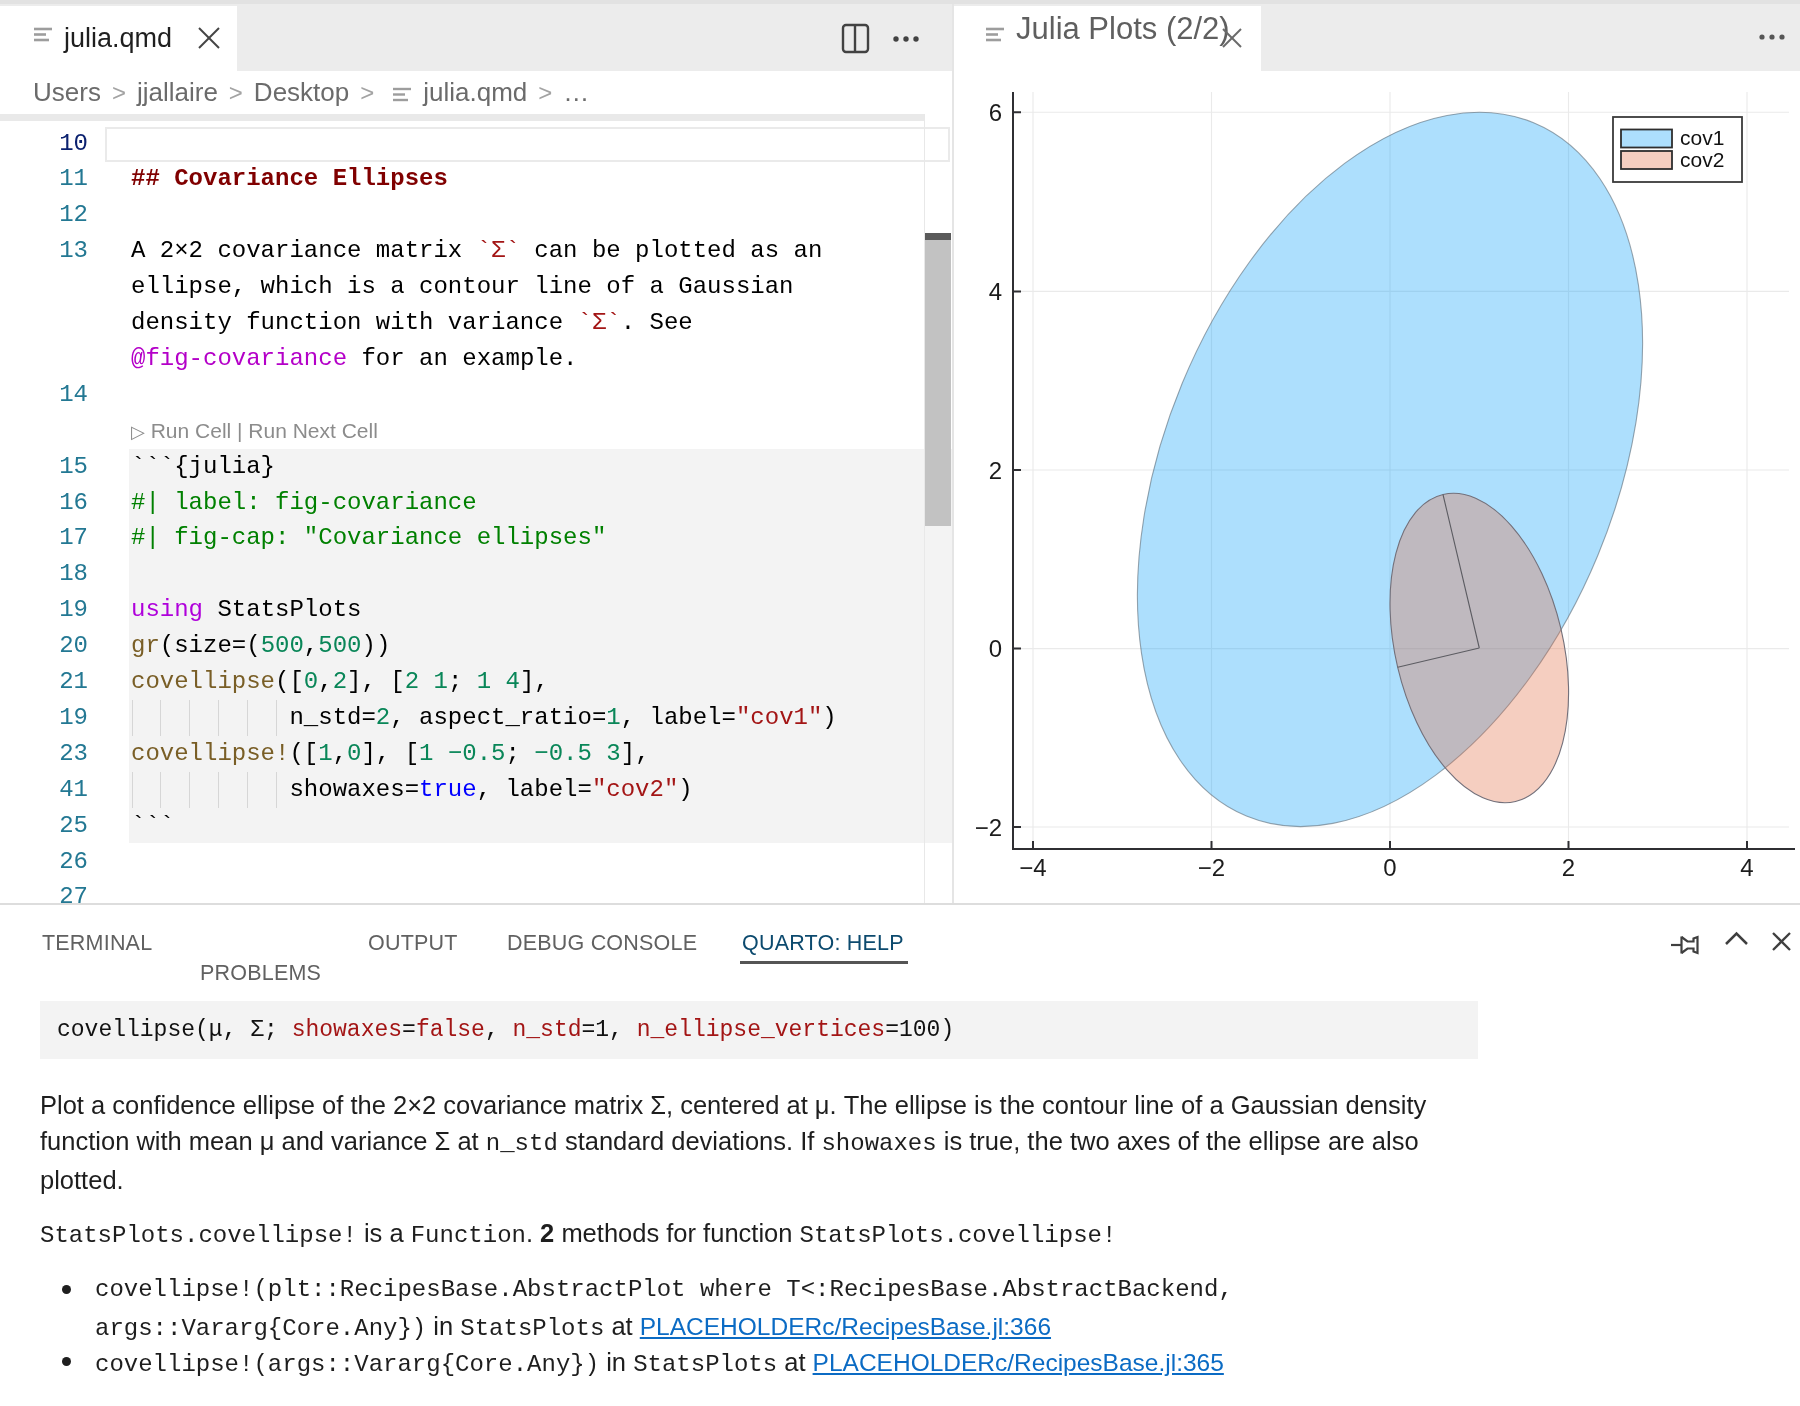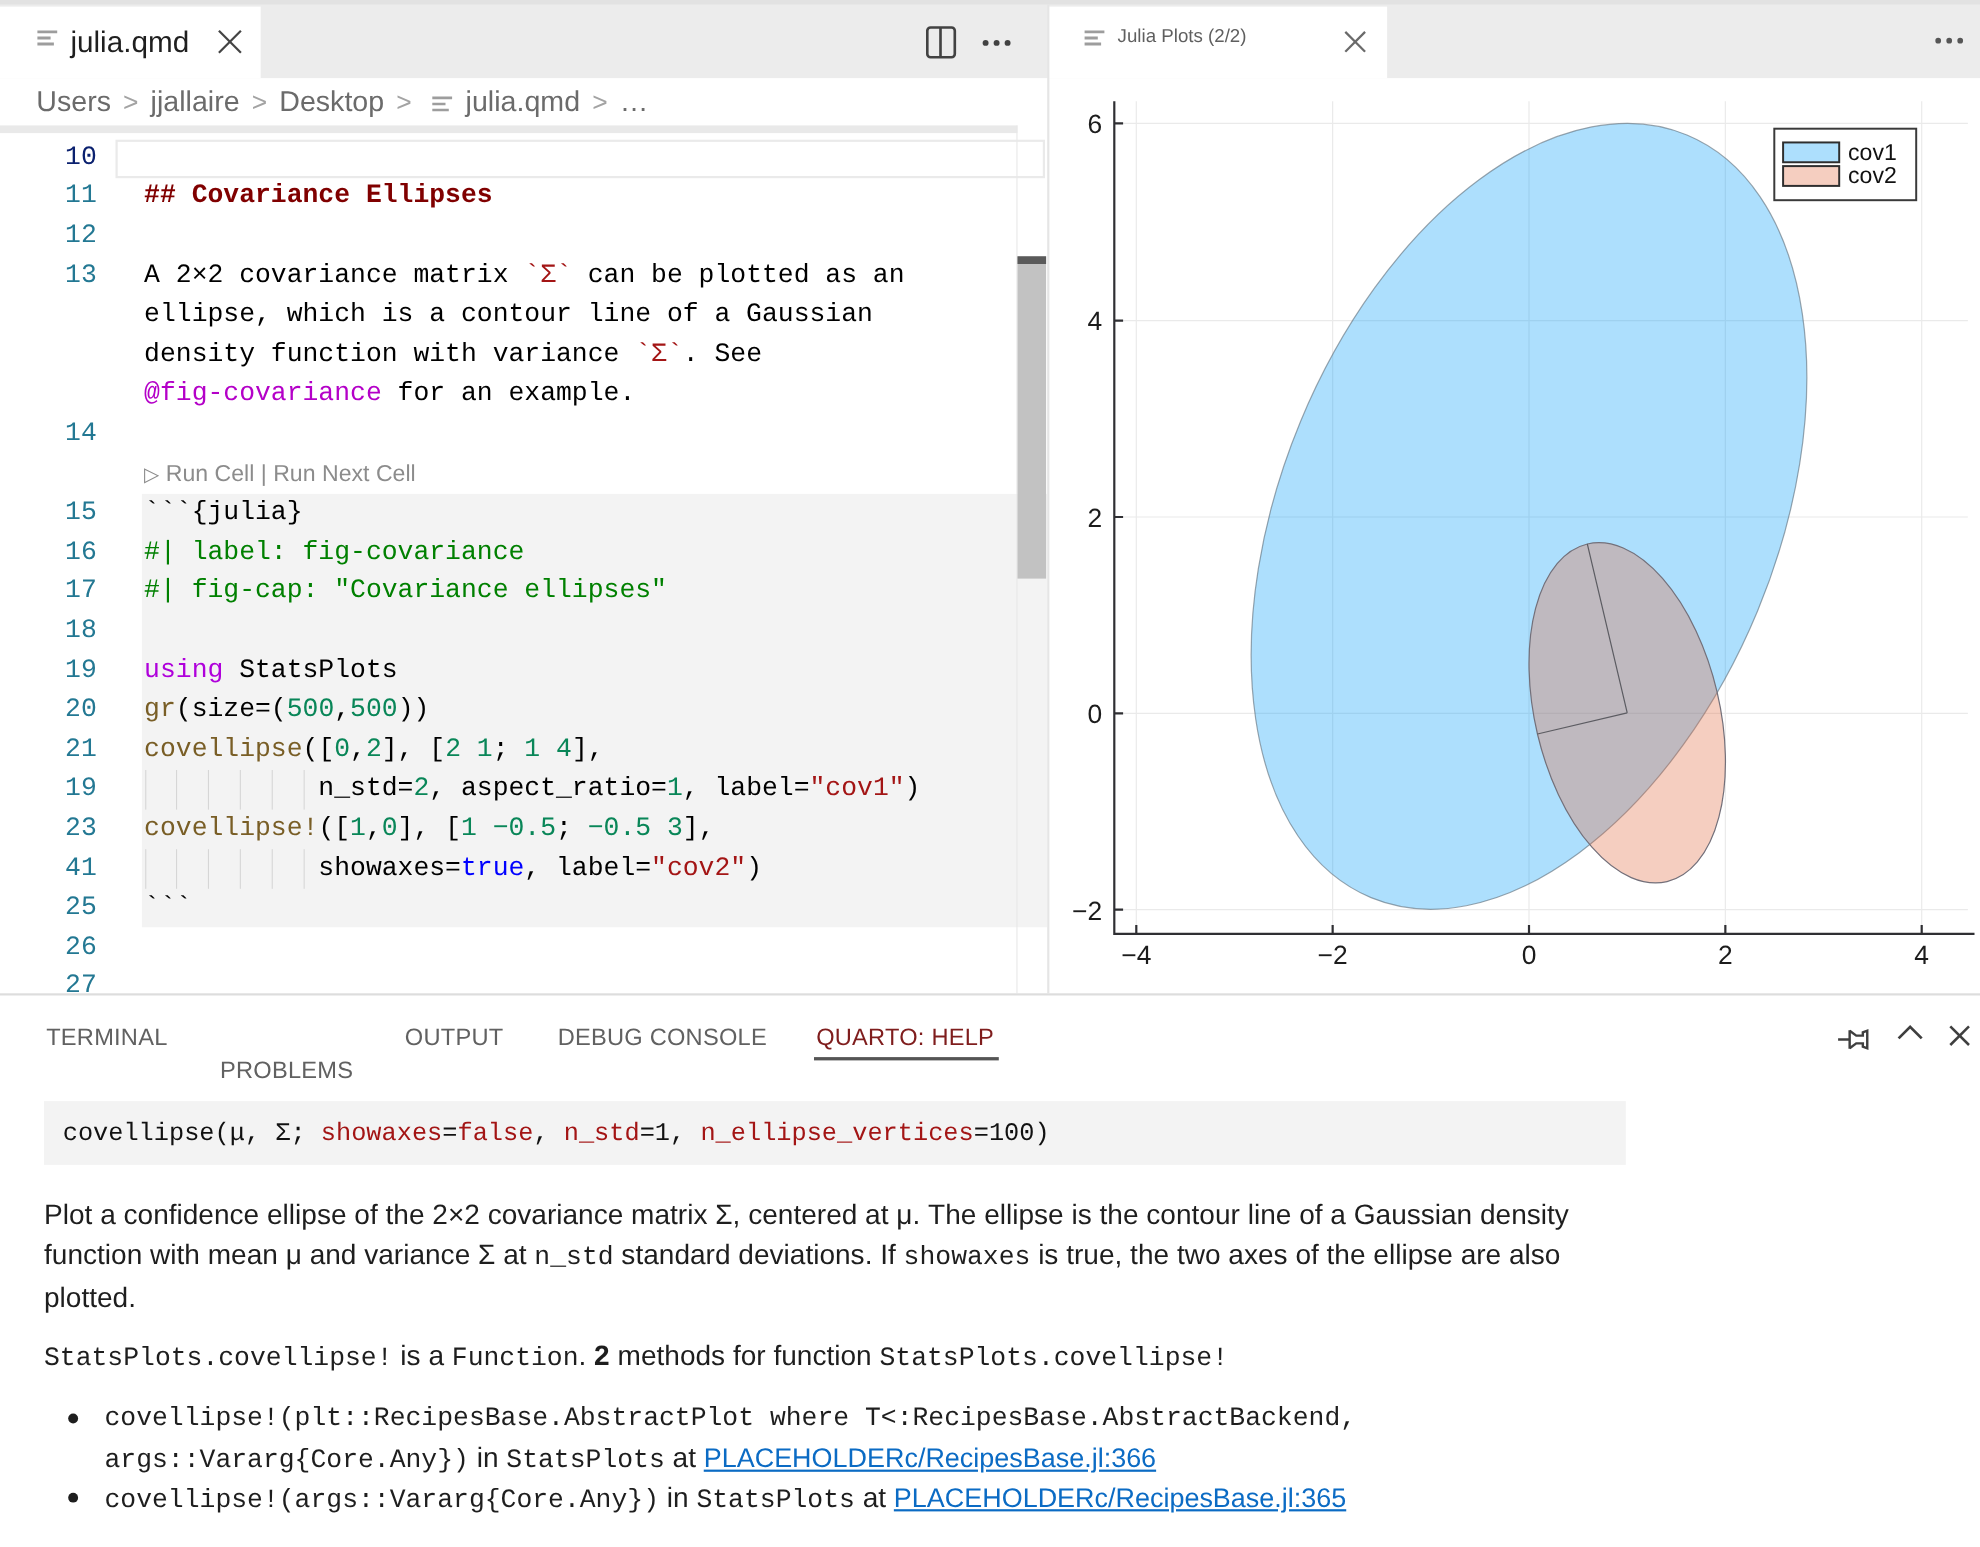--- a/index.html
+++ b/index.html
@@ -59,21 +59,21 @@
   <circle cx="76" cy="17" r="2.7" fill="#424242"></circle>
 </svg>
 
 <svg class="abs" style="left:985px;top:26px;" width="20" height="16">
   <g stroke="#9d9d9d" stroke-width="2.6">
     <line x1="1" y1="3" x2="19" y2="3"></line>
     <line x1="1" y1="8.5" x2="13" y2="8.5"></line>
     <line x1="1" y1="14" x2="16" y2="14"></line>
   </g>
 </svg>
-<div class="abs" style="left:1016px;top:23px;font-size:17px;color:#5f5f5f;">Julia Plots (2/2)</div>
+<div class="abs" style="left:1016px;top:11px;font-size:31px;color:#5f5f5f;">Julia Plots (2/2)</div>
 <svg class="abs" style="left:1221px;top:28px;" width="22" height="20">
   <g stroke="#6a6a6a" stroke-width="2">
       <line x1="2" y1="1" x2="20" y2="19"></line>
       <line x1="20" y1="1" x2="2" y2="19"></line>
     </g>
 </svg>
 <svg class="abs" style="left:1756px;top:30px;" width="40" height="14">
   <circle cx="6" cy="7" r="2.6" fill="#565656"></circle>
   <circle cx="16" cy="7" r="2.6" fill="#565656"></circle>
   <circle cx="26" cy="7" r="2.6" fill="#565656"></circle>
@@ -186,21 +186,21 @@
     <text x="727" y="95.5" font-size="21px" fill="#111">cov2</text>
   </g>
 </svg>
 
 <div class="abs" style="left:0;top:903px;width:1800px;height:2px;background:#ddd;"></div>
 
 <div class="ptab" style="left:42px;">TERMINAL</div>
 <div class="ptab" style="left:200px;margin-top:30px;">PROBLEMS</div>
 <div class="ptab" style="left:368px;">OUTPUT</div>
 <div class="ptab" style="left:507px;">DEBUG CONSOLE</div>
-<div class="ptab" style="left:742px;color:#7f1d1d;">QUARTO: HELP</div>
+<div class="ptab" style="left:742px;color:#0c4a6e;">QUARTO: HELP</div>
 <div class="abs" style="left:740px;top:961px;width:168px;height:2.5px;background:#555;"></div>
 
 <svg class="abs" style="left:1660px;top:925px;" width="140" height="40" fill="none" stroke="#3f3f3f">
   <g stroke-width="2.2">
     <line x1="11" y1="20" x2="21.5" y2="20"></line>
     <path d="M21.5 11.5 V28.5"></path>
     <path d="M21.5 12 L27.5 16.5 H33.5 V13.5 L37.5 12 V28 L33.5 26.5 V23.5 H27.5 L21.5 28"></path>
   </g>
   <path d="M66 19 L76.5 8.5 L87 19" stroke-width="2.5"></path>
   <g stroke-width="2.3">

